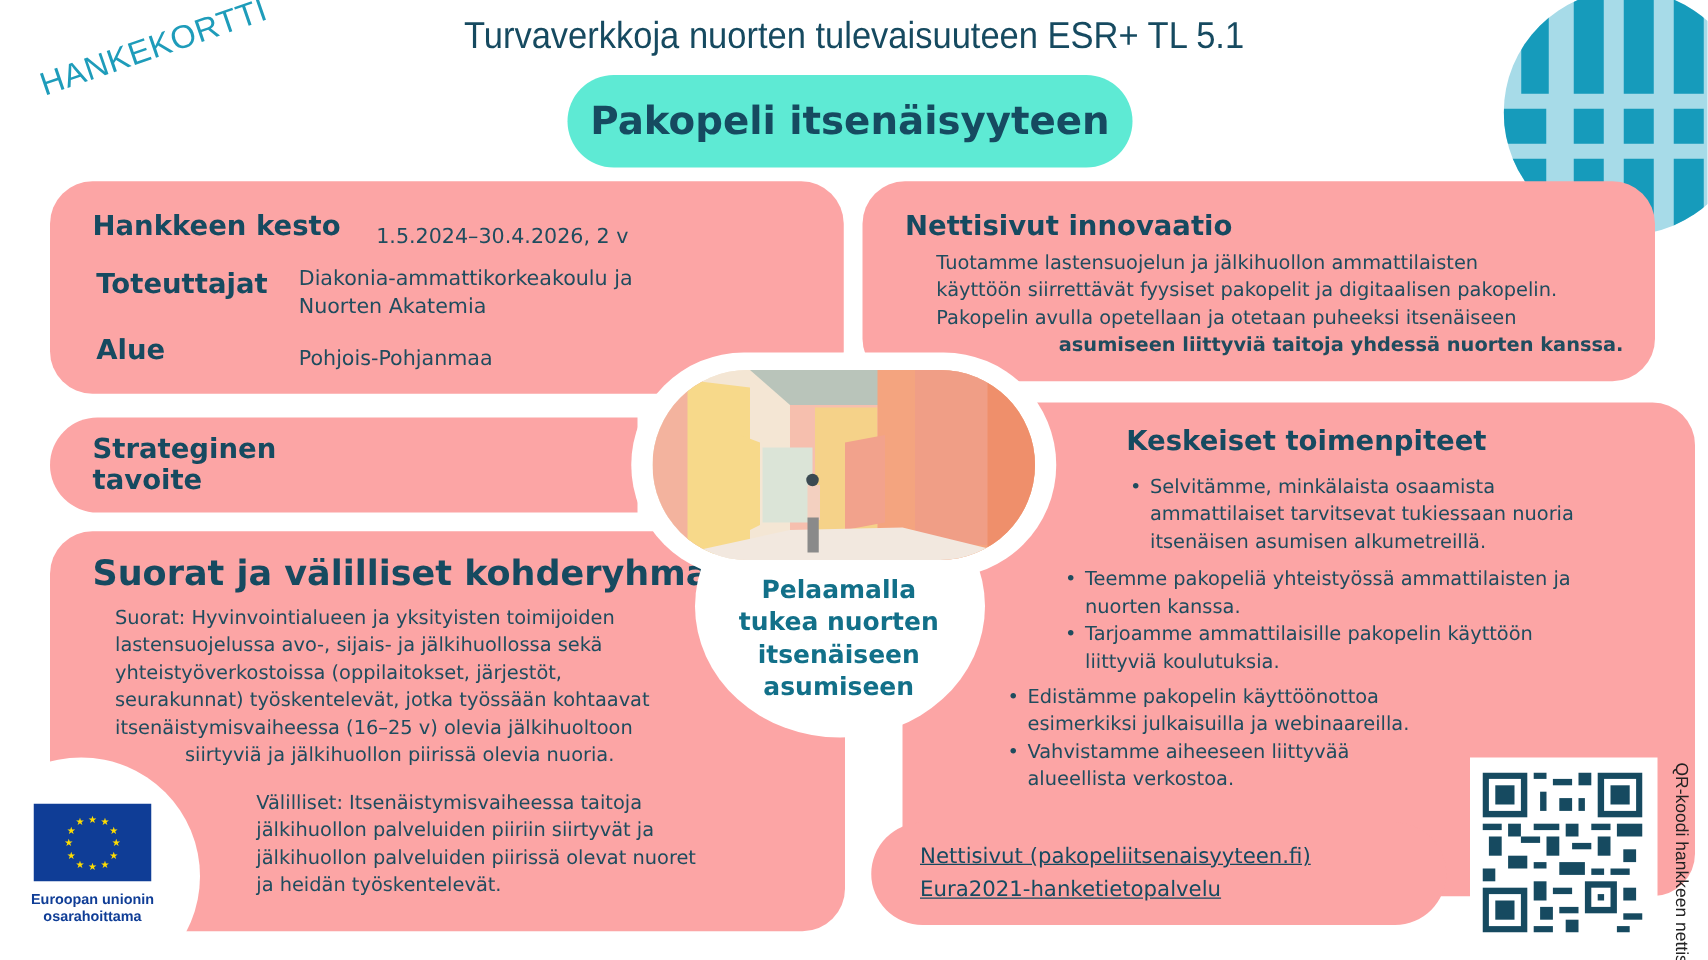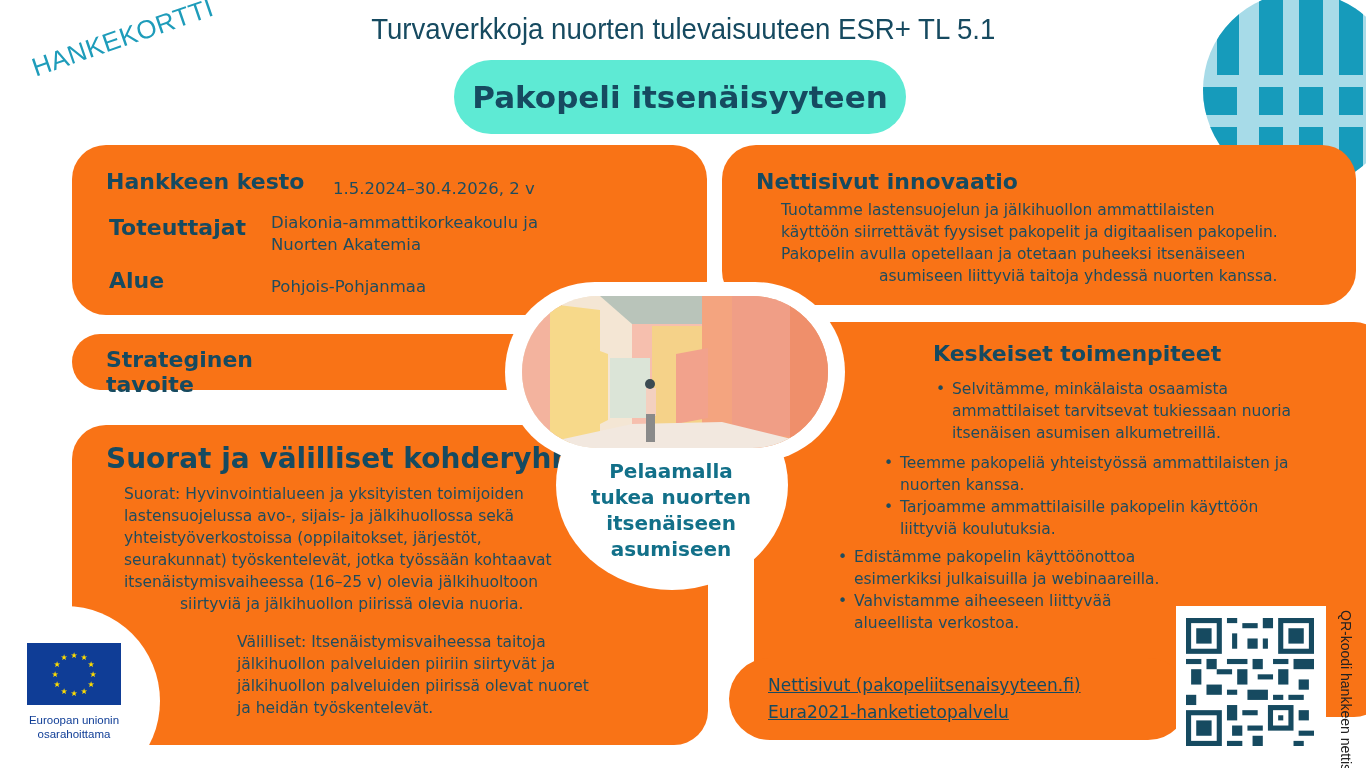--- a/index.html
+++ b/index.html
@@ -1,19 +1,19 @@
 <!DOCTYPE html>
 <html><head>
 <meta charset="utf-8">
 <style>
   * { box-sizing: border-box; margin: 0; padding: 0; }
   html, body { width: 1366px; height: 768px; overflow: hidden; background: #ffffff; }
   body { position: relative; font-family: "DejaVu Sans", sans-serif; color: #1a4a5c; }
 
-  .card { position: absolute; background: #f97316; margin-left: 32px; }
+  .card { position: absolute; background: #fca5a5; }
   .h-bold { font-family: "DejaVu Sans", sans-serif; font-weight: bold; color: #164a60; }
   .body-txt { font-family: "DejaVu Sans", sans-serif; color: #1f4c5e; font-size: 15.5px; line-height: 22px; }
 
   
   .stamp { position: absolute; left: 28px; top: 54px; transform: rotate(-19deg); transform-origin: left top;
     font-family: "Liberation Sans", sans-serif; font-size: 26px; color: #1e9cba; letter-spacing: 0.5px; }
   .supertitle { position: absolute; left: 0; width: 1366px; top: 12px; text-align: center;
     font-family: "Liberation Sans", sans-serif; font-size: 30px; color: #164a60; }
   .supertitle span { display: inline-block; transform: scaleX(0.92); }
   .title-pill { position: absolute; left: 454px; top: 60px; width: 452px; height: 74px; border-radius: 37px;
@@ -24,21 +24,21 @@
   .deco-circle { position: absolute; left: 1203px; top: -8px; width: 196px; height: 196px; border-radius: 50%;
     overflow: hidden; background: #a7dbe8; }
   .deco-circle .bar { position: absolute; background: #169bbb; }
 
   
   .kesto { left: 40px; top: 145px; width: 635px; height: 170px; border-radius: 34px; }
   .lbl { position: absolute; font-weight: bold; color: #164a60; font-size: 22px; }
   .val { position: absolute; font-size: 16.5px; color: #1f4c5e; line-height: 22px; }
 
   
-  .strat { left: 40px; top: 334px; width: 470px; height: 56px; border-radius: 38px 0 0 38px; }
+  .strat { left: 40px; top: 334px; width: 470px; height: 76px; border-radius: 38px 0 0 38px; }
   
   .kohde { left: 40px; top: 425px; width: 636px; height: 320px; border-radius: 34px; }
   .eu-blob { position: absolute; left: -30px; top: 606px; width: 190px; height: 190px; border-radius: 50%; background: #ffffff; }
 
   
   .innov { left: 690px; top: 145px; width: 634px; height: 160px; border-radius: 34px; }
   
   .keskeiset { left: 722px; top: 322px; width: 634px; height: 395px; border-radius: 34px; }
   
   .links { left: 697px; top: 658px; width: 460px; height: 82px; border-radius: 41px; }
@@ -55,21 +55,21 @@
   ul.bul li { position: relative; padding-left: 16px; }
   ul.bul li::before { content: "•"; position: absolute; left: 0; top: 0; }
 
   
   .qr-box { position: absolute; left: 1176px; top: 606px; width: 150px; height: 150px; background: #ffffff; }
   .qr-caption { position: absolute; left: 1338px; top: 610px; width: 40px; height: 150px; }
   .qr-caption span { position: absolute; left: 0; top: 0; transform: rotate(90deg) translate(0, -100%); transform-origin: left top;
     white-space: nowrap; font-family: "Liberation Sans", sans-serif; font-size: 14px; color: #222; line-height: 16px; display: block; width: 150px; text-align: center; }
 
   .eu-flag { position: absolute; left: 27px; top: 643px; width: 94px; height: 62px; background: #0f3d96; }
-  .eu-cap { position: absolute; left: 14px; top: 713px; width: 120px; text-align: center; font-family: "Liberation Sans", sans-serif; font-weight: normal;
+  .eu-cap { position: absolute; left: 14px; top: 713px; width: 120px; text-align: center; font-family: "Liberation Sans", sans-serif; font-weight: bold;
     font-size: 11.5px; line-height: 14px; color: #0f3d96; }
 </style>
 </head>
 <body>
 
 <div class="deco-circle">
   <div class="bar" style="left:14px; top:0; width:22px; height:83px;"></div>
   <div class="bar" style="left:56px; top:0; width:24px; height:83px;"></div>
   <div class="bar" style="left:96px; top:0; width:24px; height:83px;"></div>
   <div class="bar" style="left:136px; top:0; width:24px; height:83px;"></div>
@@ -129,21 +129,21 @@
   </div>
 </div>
 <div class="eu-blob"></div>
 
 <div class="card innov">
   <div class="h-bold" style="position:absolute; left:34px; top:24px; font-size:22px;">Nettisivut innovaatio</div>
   <div class="body-txt" style="position:absolute; left:59px; top:54px; width:580px;">
     <div>Tuotamme lastensuojelun ja jälkihuollon ammattilaisten</div>
     <div>käyttöön siirrettävät fyysiset pakopelit ja digitaalisen pakopelin.</div>
     <div>Pakopelin avulla opetellaan ja otetaan puheeksi itsenäiseen</div>
-    <div style="padding-left:98px;">asumiseen liittyviä taitoja yhdessä nuorten kanssa.</div>
+    <div style="padding-left:98px;font-weight:bold;">asumiseen liittyviä taitoja yhdessä nuorten kanssa.</div>
   </div>
 </div>
 
 <div class="card keskeiset">
   <div class="h-bold" style="position:absolute; left:179px; top:19px; font-size:22px;">Keskeiset toimenpiteet</div>
   <ul class="bul body-txt" style="position:absolute; left:182px; top:56px; width:440px;">
     <li>
       <div>Selvitämme, minkälaista osaamista</div>
       <div>ammattilaiset tarvitsevat tukiessaan nuoria</div>
       <div>itsenäisen  asumisen alkumetreillä.</div>

